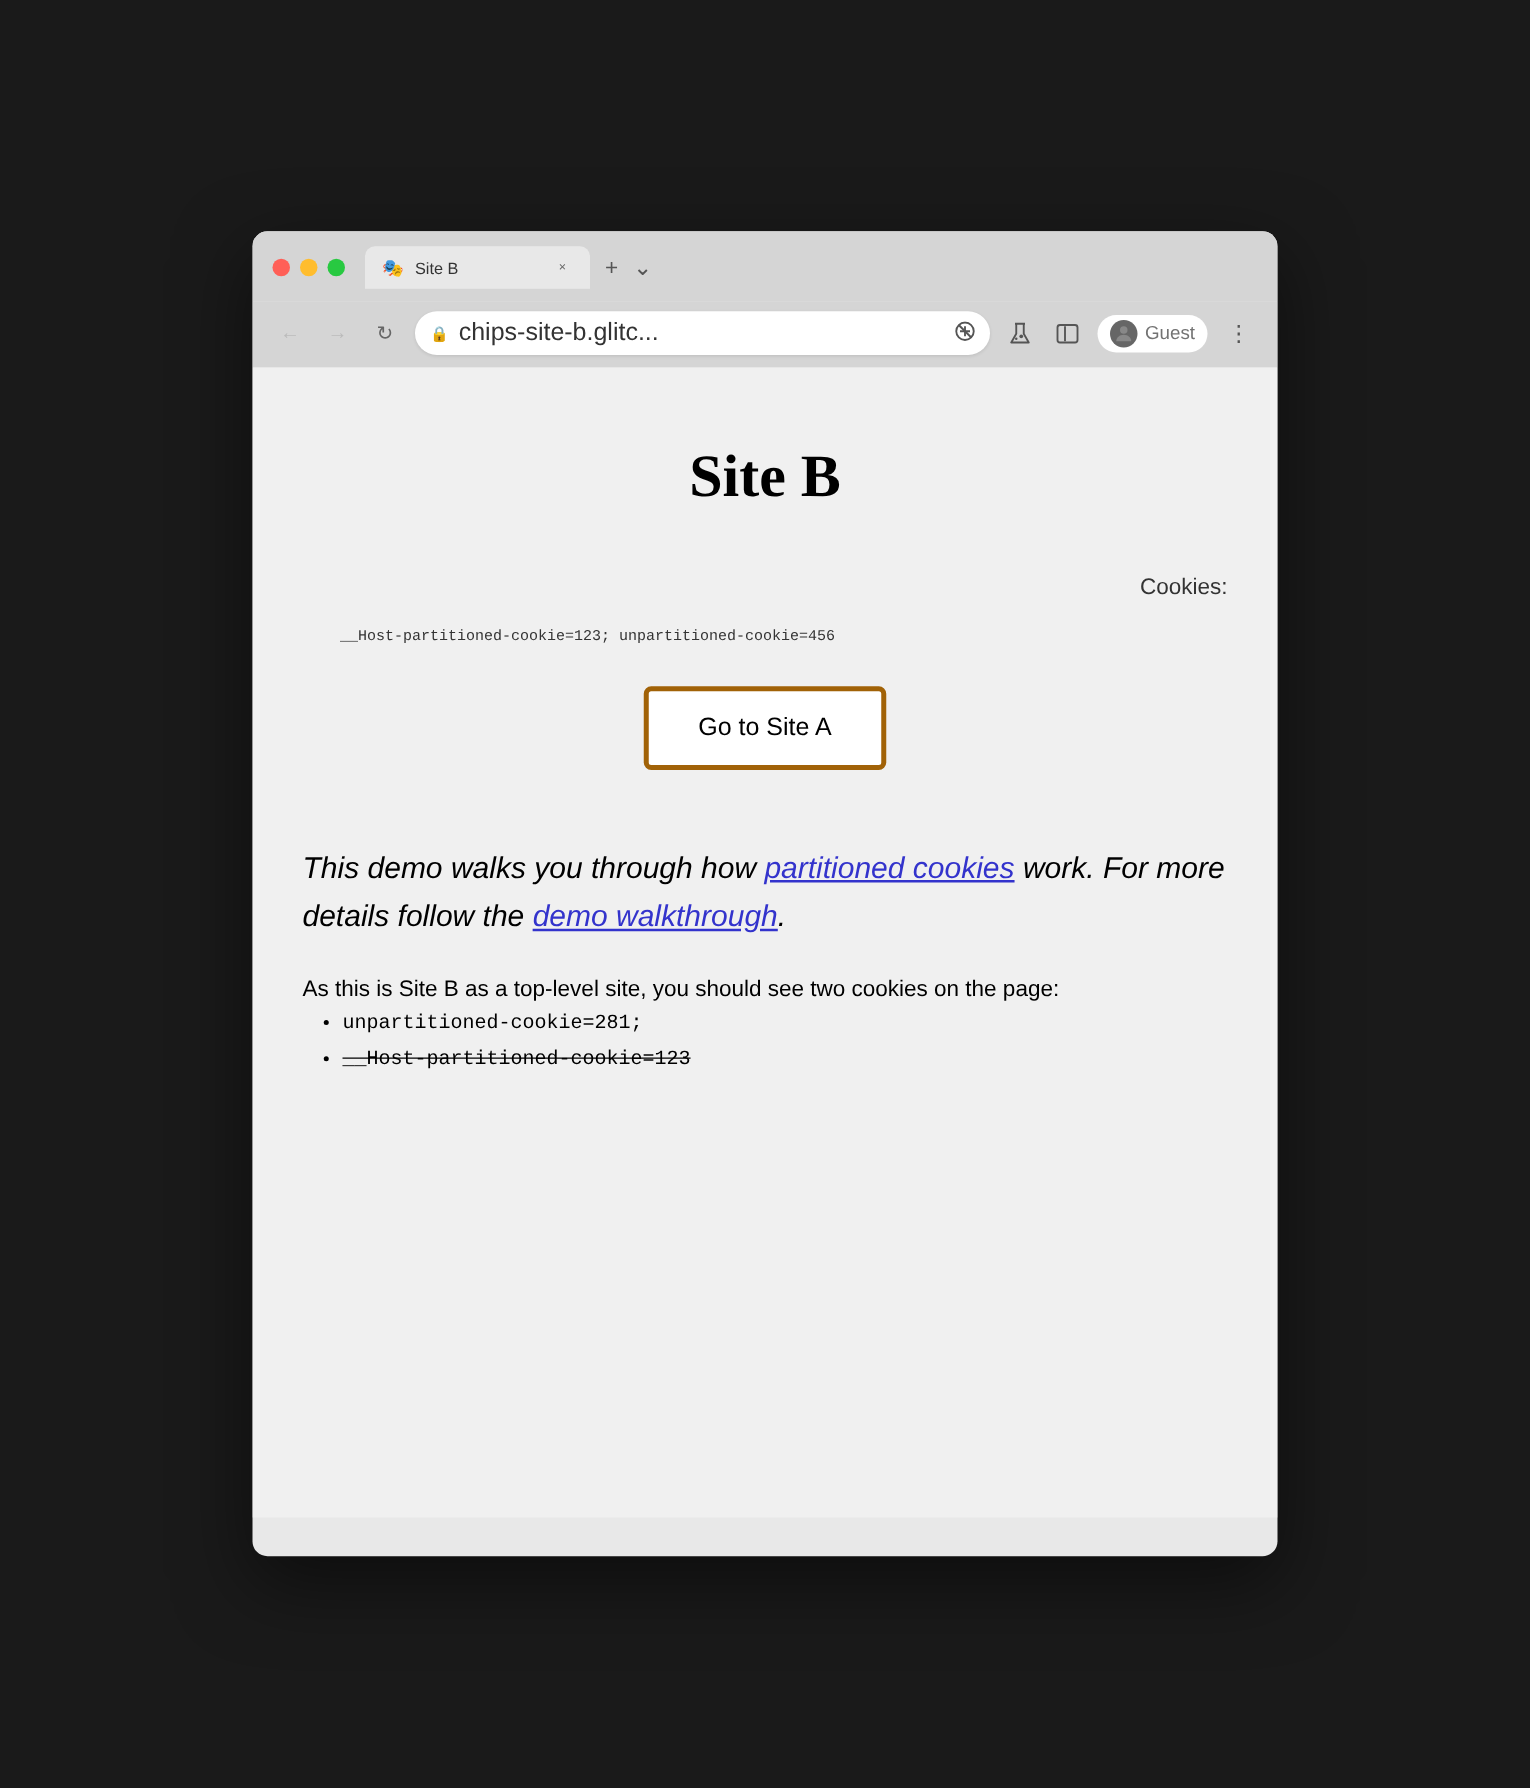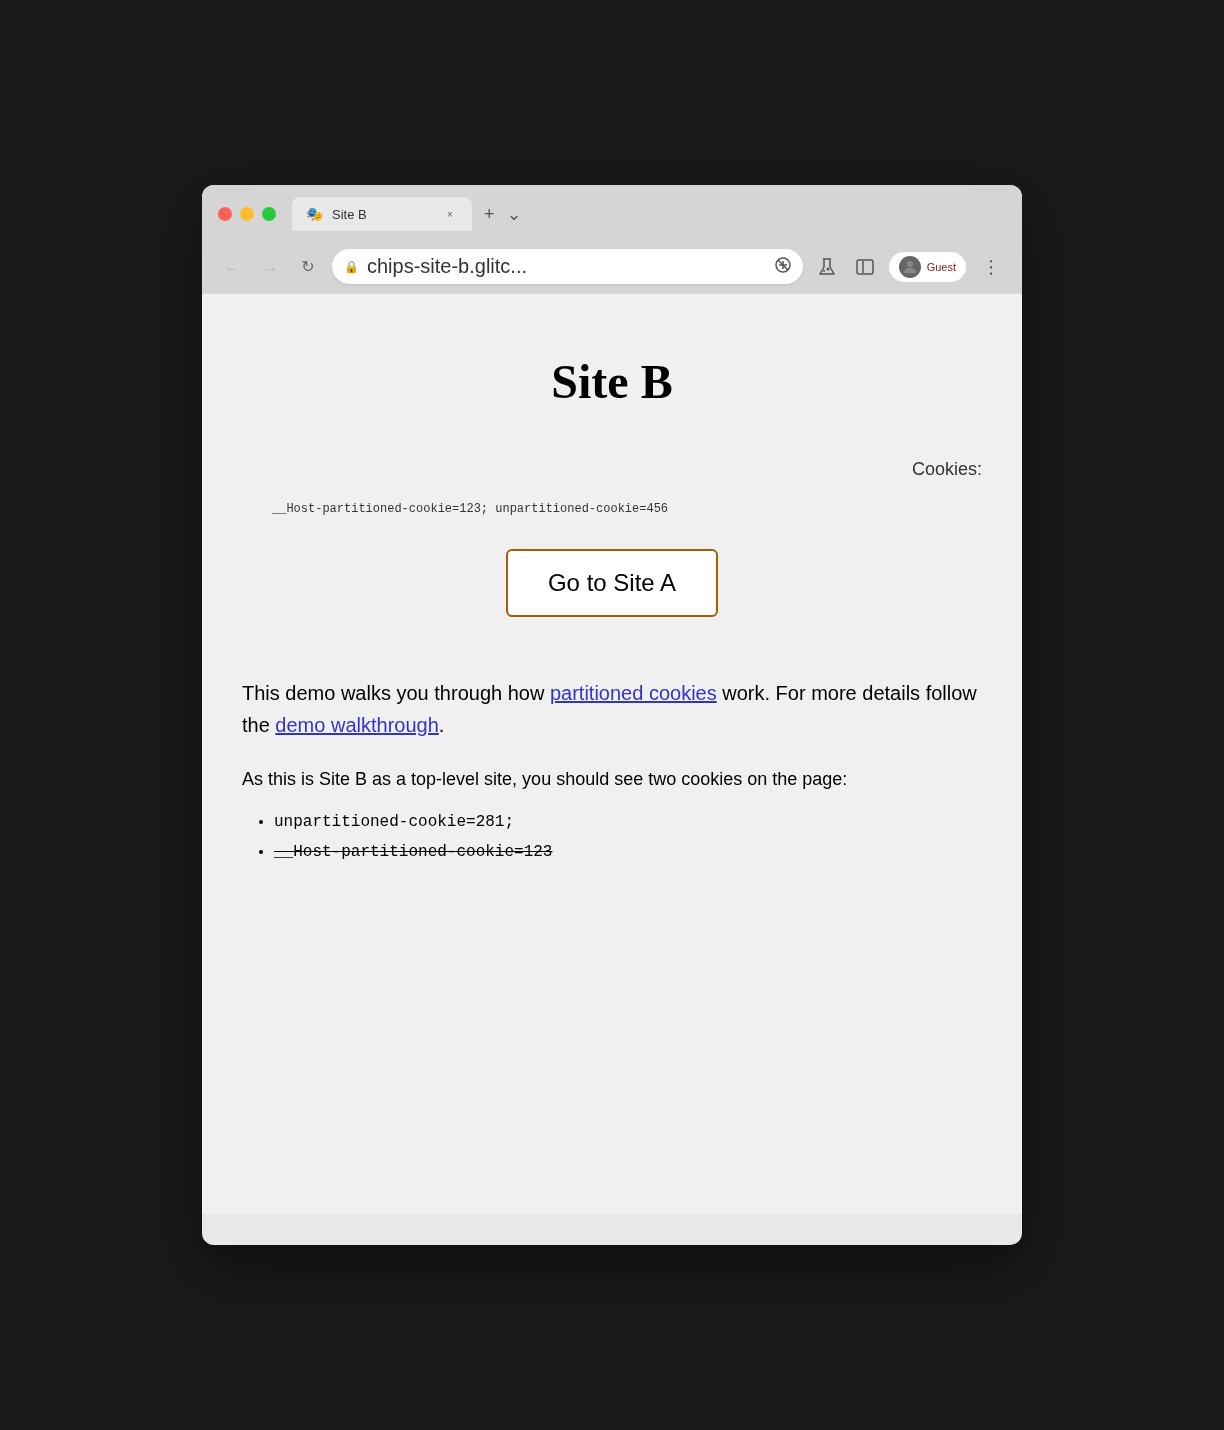--- a/index.html
+++ b/index.html
@@ -194,22 +194,22 @@
       border-radius: 50%;
       background: #666;
       display: flex;
       align-items: center;
       justify-content: center;
       color: #fff;
       font-size: 14px;
     }
 
     .user-name {
-      font-size: 11px;
-      color: #7f1d1d;
+      font-size: 15px;
+      color: #737373;
       text-align: right;
     }
 
     .more-btn {
       font-size: 18px;
       color: #555;
       cursor: pointer;
       padding: 4px 6px;
     }
 
@@ -241,49 +241,49 @@
       font-size: 12px;
       color: #333;
       margin: 0 30px 30px;
       line-height: 1.6;
     }
 
     .goto-btn {
       display: block;
       margin: 0 auto 60px;
       padding: 18px 40px;
+      font-size: 20px;
+      background: #fff;
+      border: 4px solid #a16207;
+      border-radius: 6px;
+      cursor: pointer;
+      font-family: inherit;
+    }
+
+    .description-section {
       font-size: 24px;
-      background: #fff;
-      border: 2px solid #a16207;
-      border-radius: 6px;
-      cursor: pointer;
-      font-family: inherit;
-    }
-
-    .description-section {
-      font-size: 20px;
       color: #000;
       line-height: 1.6;
       margin-bottom: 24px;
+      font-style: italic;
     }
 
     .description-section a {
       color: #3333cc;
       text-decoration: underline;
     }
 
     .bullets-section {
       font-size: 18px;
       color: #000;
       line-height: 1.6;
       margin-bottom: 24px;
     }
 
     .bullets-section p {
-      margin-bottom: 16px;
     }
 
     .bullets-section ul {
       list-style: disc;
       padding-left: 32px;
     }
 
     .bullets-section ul li {
       font-family: 'Courier New', monospace;
       font-size: 16px;

